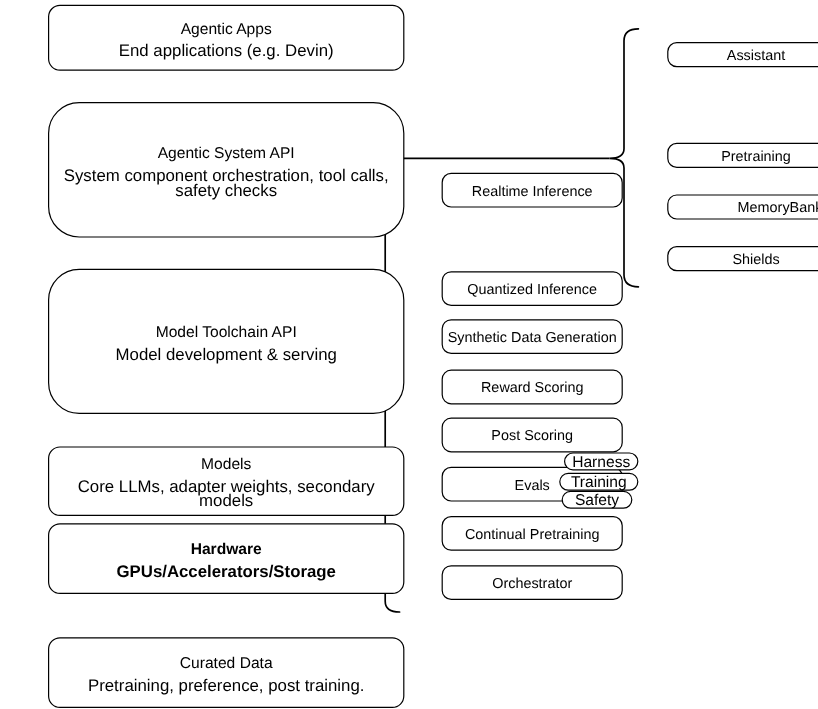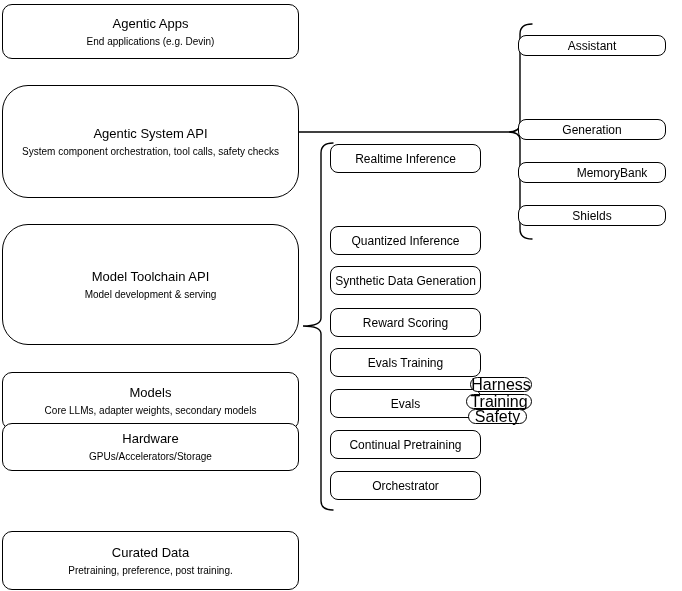--- a/index.html
+++ b/index.html
@@ -15,39 +15,40 @@
   .node {
     position:absolute;
     box-sizing:border-box;
     border:1.4px solid #000000;
     background:#ffffff;
     display:flex;
     flex-direction:column;
     align-items:center;
     justify-content:center;
     text-align:center;
+    margin-left:38px;
   }
   .left-node { left:2px; width:297px; }
   .rad-sm { border-radius:10px; }
   .rad-lg { border-radius:26px; }
   .node-title { font-size:13px; line-height:15px; }
-  .node-subtitle { font-size:10px; line-height:12px; margin-top:5px; }
+  .node-subtitle { font-size:14px; line-height:12px; margin-top:5px; }
   .mid-node { left:330px; width:151px; height:29px; border-radius:8px; font-size:12px; }
   .right-node { left:518px; width:148px; height:21px; border-radius:8px; font-size:12px; }
   .pill {
     position:absolute;
     box-sizing:border-box;
     border:1.3px solid #000000;
     background:#ffffff;
     border-radius:999px;
     height:15px;
     display:flex;
     align-items:center;
     justify-content:center;
-    font-size:16px;
+    font-size:13px;
     line-height:1;
   }
 </style>
 </head>
 <body>
 
 <div class="canvas">
 
   <svg class="overlay" width="682" height="591" viewBox="0 0 682 591">
     <path d="M 299 132 L 508 132" stroke="#000000" stroke-width="1.4" fill="none"></path>
@@ -68,21 +69,21 @@
   <div class="node left-node rad-lg" style="top:224px;height:121px;">
     <div class="node-title">Model Toolchain API</div>
     <div class="node-subtitle">Model development &amp; serving</div>
   </div>
 
   <div class="node left-node rad-sm" style="top:372px;height:58px;">
     <div class="node-title">Models</div>
     <div class="node-subtitle">Core LLMs, adapter weights, secondary models</div>
   </div>
 
-  <div class="node left-node rad-sm" style="top:423px;height:48px;">
+  <div class="node left-node rad-sm" style="top:436px;height:59px;font-weight:bold;">
     <div class="node-title">Hardware</div>
     <div class="node-subtitle">GPUs/Accelerators/Storage</div>
   </div>
 
   <div class="node left-node rad-sm" style="top:531px;height:59px;">
     <div class="node-title">Curated Data</div>
     <div class="node-subtitle">Pretraining, preference, post training.</div>
   </div>
 
   <div class="node mid-node" style="top:144px;">
@@ -91,21 +92,21 @@
   <div class="node mid-node" style="top:226px;">
     <span>Quantized Inference</span>
   </div>
   <div class="node mid-node" style="top:266px;">
     <span>Synthetic Data Generation</span>
   </div>
   <div class="node mid-node" style="top:308px;">
     <span>Reward Scoring</span>
   </div>
   <div class="node mid-node" style="top:348px;">
-    <span>Evals Training</span>
+    <span>Post Scoring</span>
   </div>
   <div class="node mid-node" style="top:389px;">
     <span>Evals</span>
   </div>
   <div class="node mid-node" style="top:430px;">
     <span>Continual Pretraining</span>
   </div>
   <div class="node mid-node" style="top:471px;">
     <span>Orchestrator</span>
   </div>
@@ -117,21 +118,21 @@
     <span>Training</span>
   </div>
   <div class="pill" style="left:468px;top:409px;width:59px;">
     <span>Safety</span>
   </div>
 
   <div class="node right-node" style="top:35px;">
     <span>Assistant</span>
   </div>
   <div class="node right-node" style="top:119px;">
-    <span>Generation</span>
+    <span>Pretraining</span>
   </div>
   <div class="node right-node" style="top:162px;padding-left:40px;">
     <span>MemoryBank</span>
   </div>
   <div class="node right-node" style="top:205px;">
     <span>Shields</span>
   </div>
 
 </div>
 

